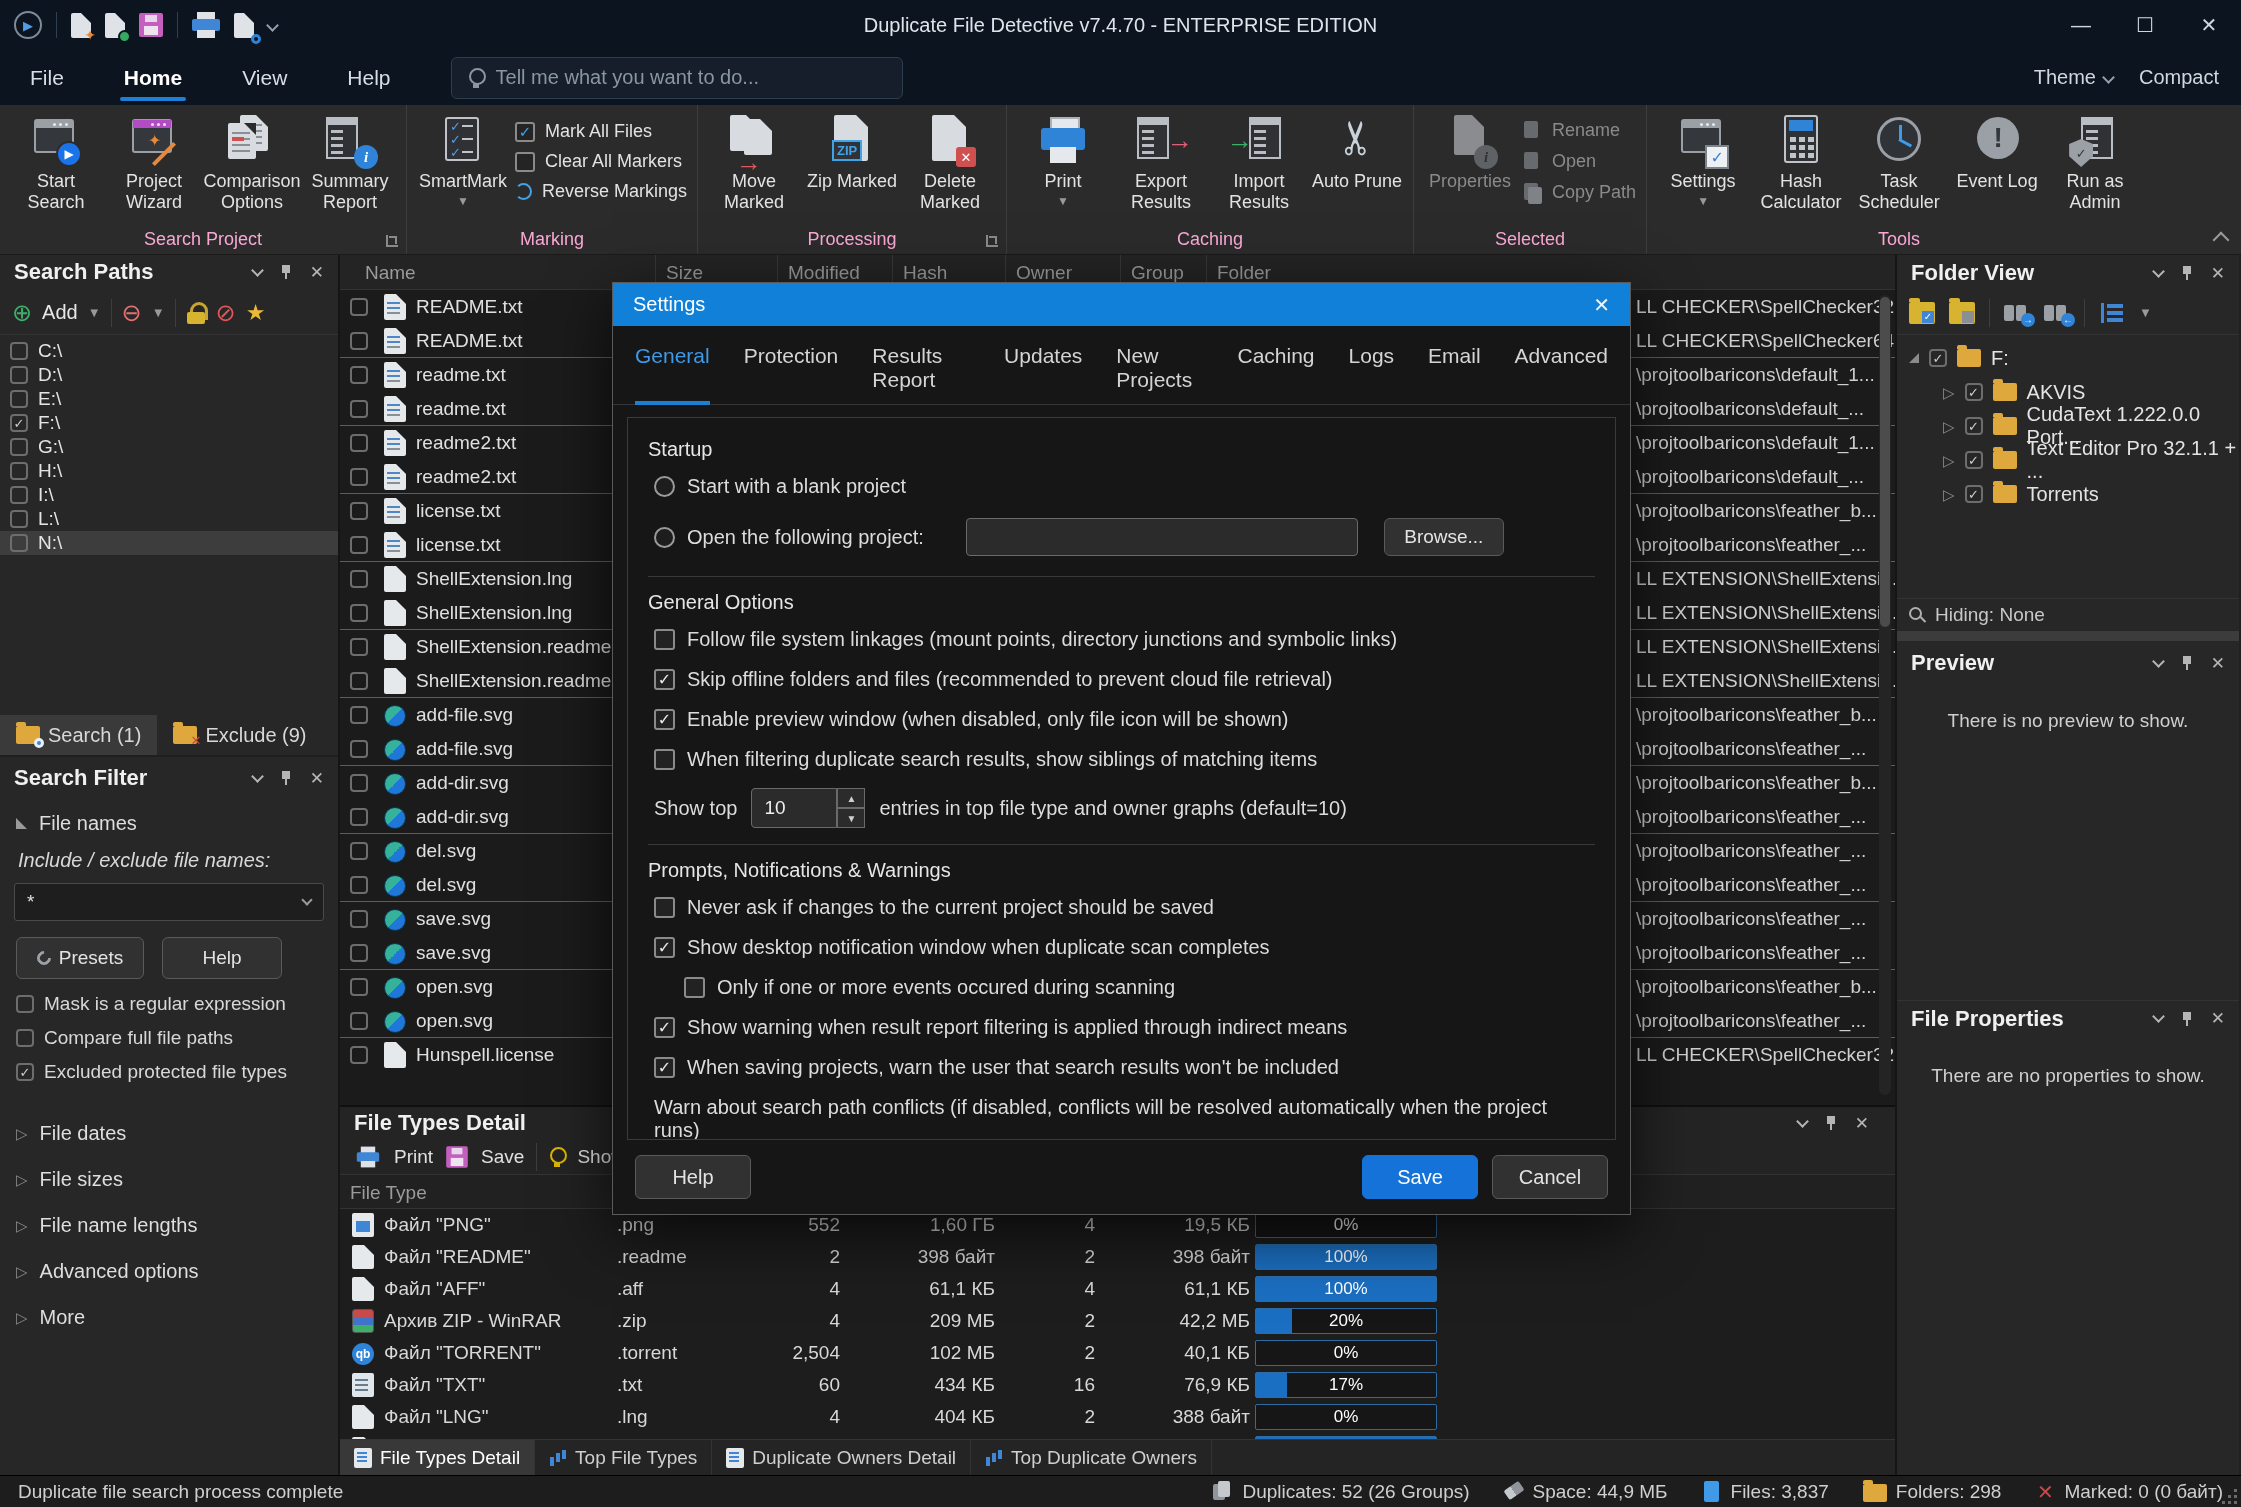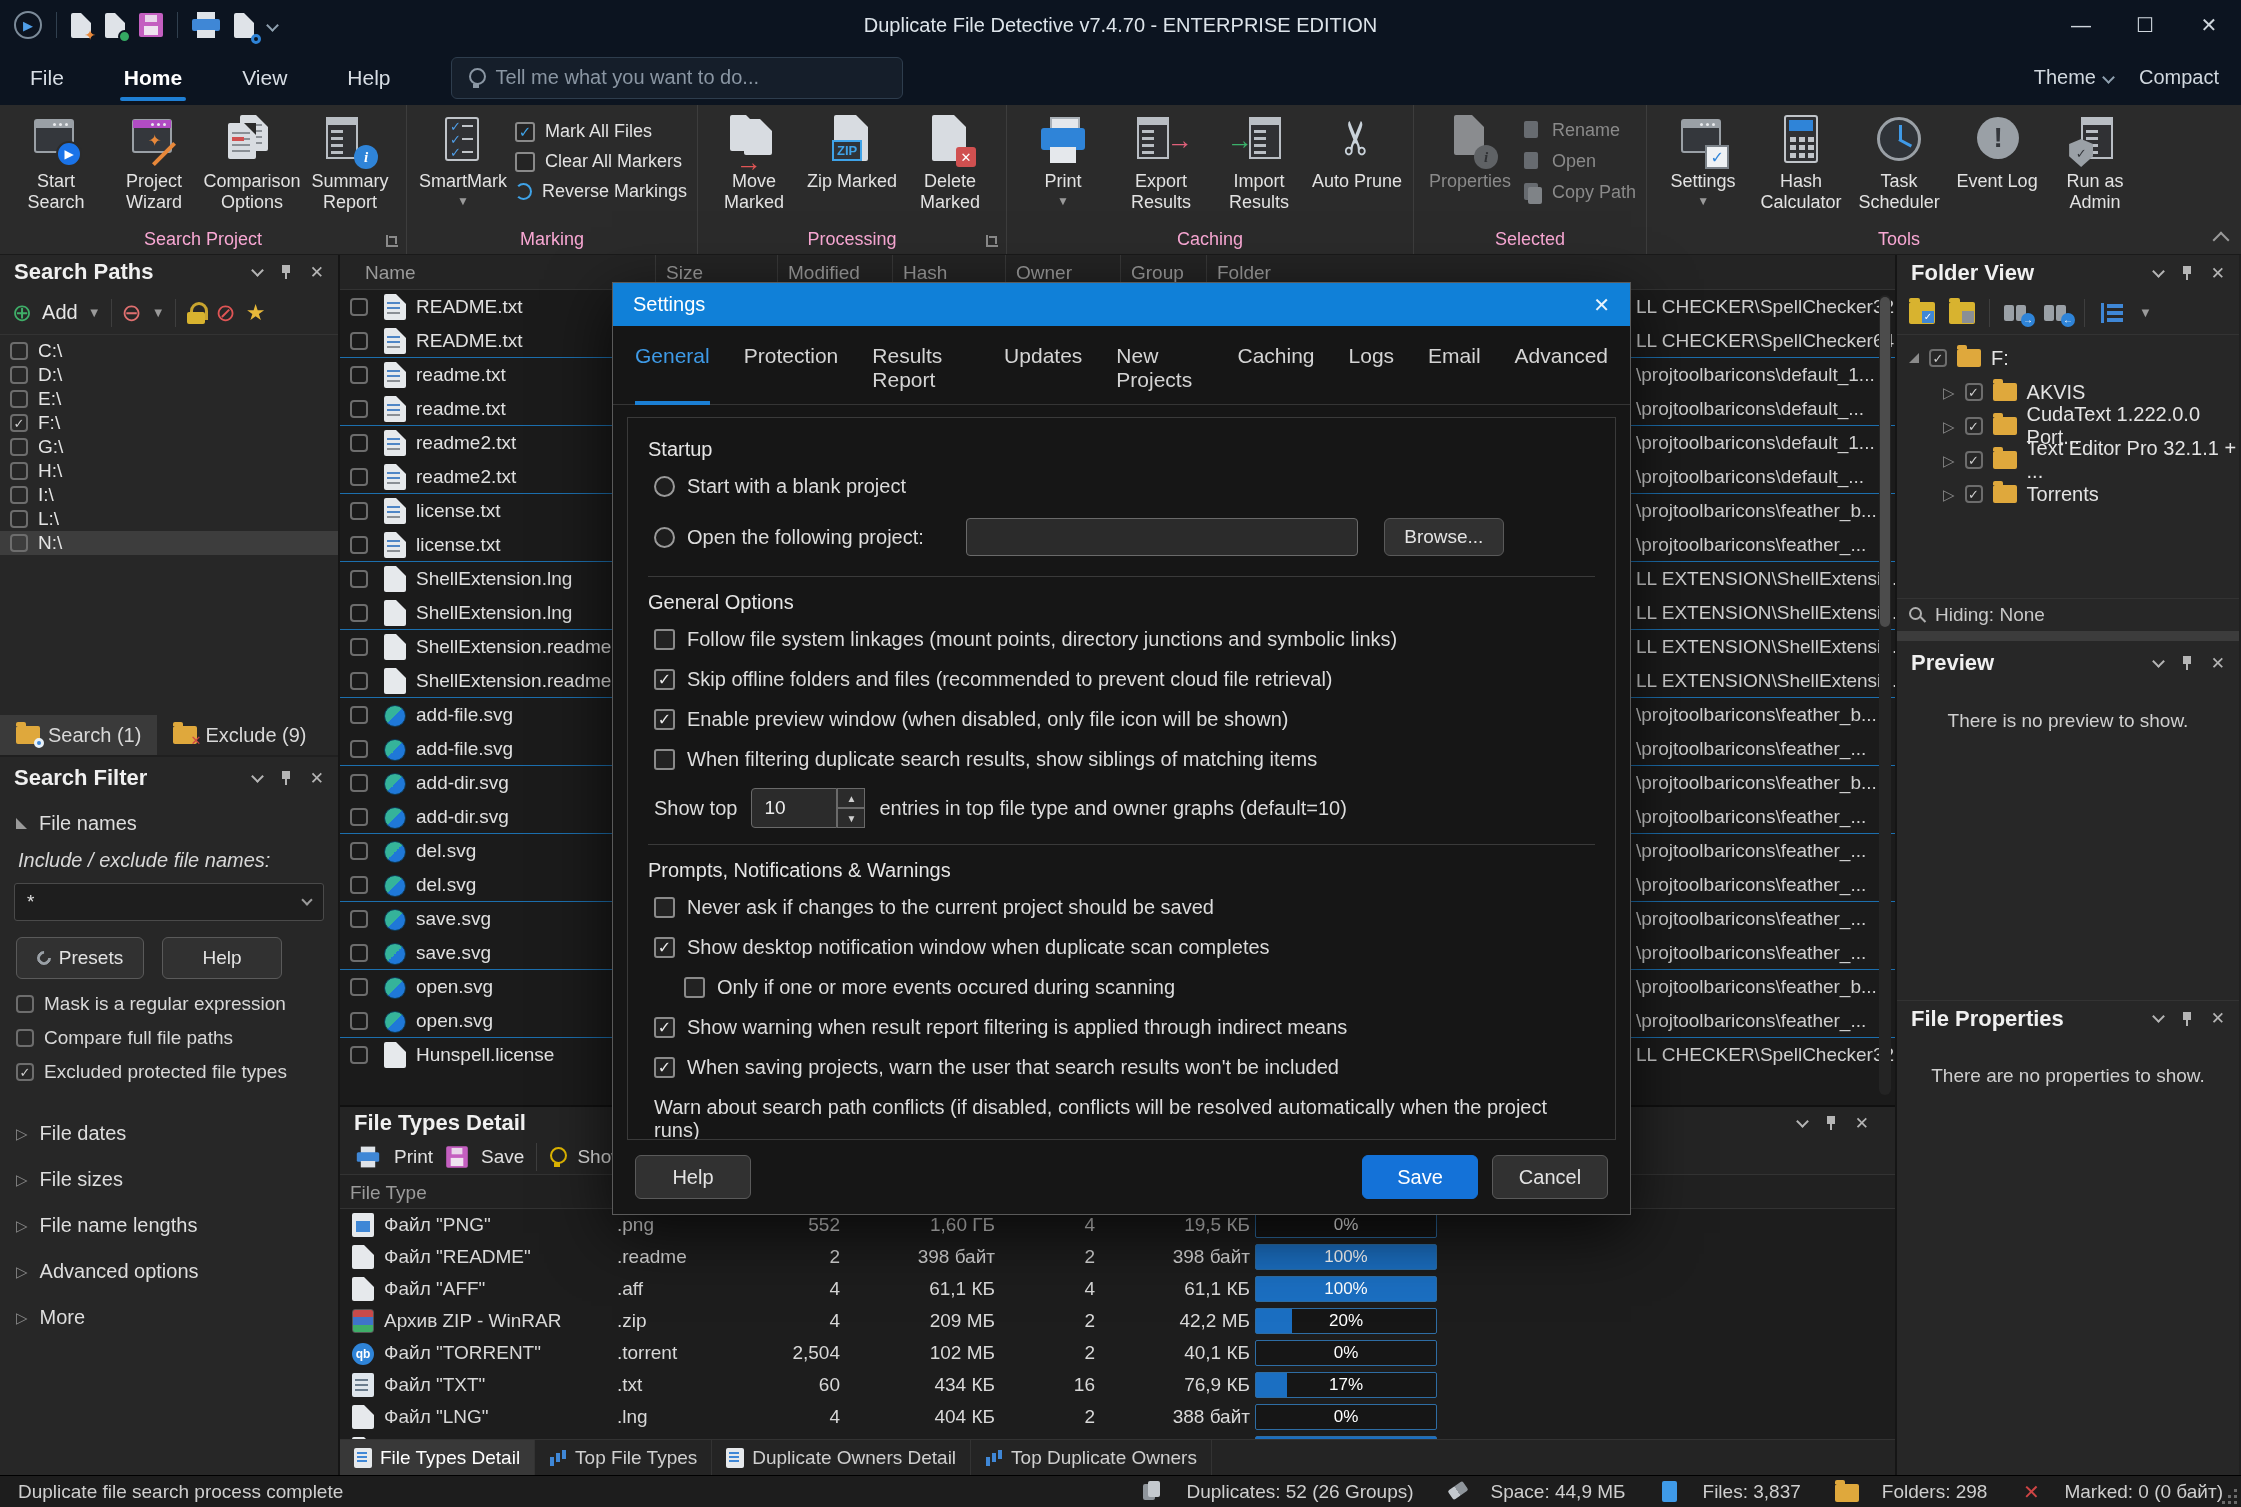--- a/index.html
+++ b/index.html
@@ -229,21 +229,21 @@
 .fvi-f i.gray { background:#8a8f95; }
 .fvi-bino { width:26px; height:20px; }
 .fvi-bino::before { content:""; position:absolute; left:0; top:2px; width:10px; height:16px; background:#9aa0a6; border-radius:2px; box-shadow:12px 0 #9aa0a6; }
 .fvi-bino i { position:absolute; right:-5px; bottom:-4px; width:14px; height:14px; border-radius:50%; background:#2f84d8; color:#fff; font-size:10px; font-style:normal; display:flex; align-items:center; justify-content:center; }
 .fvi-tree::before { content:""; position:absolute; left:2px; top:1px; width:3px; height:20px; background:#3f87d6; }
 .fvi-tree::after { content:""; position:absolute; left:8px; top:2px; width:16px; height:4px; background:#3f87d6; box-shadow:0 7px #3f87d6,0 14px #3f87d6; }
 
 
 .statusbar { position:relative; height:32px; background:#1d1d1d; border-top:1px solid #000; display:flex; align-items:center; font-size:19px; color:#cfcfcf; padding:0 18px; gap:38px; }
 .sb-right { margin-left:auto; display:flex; align-items:center; gap:34px; }
-.sb-item { display:flex; gap:23px; }
+.sb-item { display:flex; gap:9px; }
 .sbi { width:20px; height:22px; position:relative; flex:none; }
 .sbi-dup::before { content:""; position:absolute; left:0; top:3px; width:12px; height:16px; background:#8f959b; border-radius:2px; }
 .sbi-dup::after { content:""; position:absolute; left:5px; top:0; width:12px; height:16px; background:#c4c9ce; border-radius:2px; }
 .sbi-space::before { content:""; position:absolute; left:1px; top:4px; width:18px; height:11px; background:linear-gradient(90deg,#c4c9ce 0 45%,#8f959b 45% 100%); transform:rotate(-35deg); border-radius:2px; }
 .sbi-file::before { content:""; position:absolute; left:2px; top:0; width:15px; height:21px; background:#3f9ae8; border-radius:2px; }
 .sbi-folder { margin-top:3px; }
 .sbi-x { color:#d04545; font-size:20px; font-weight:bold; line-height:22px; text-align:center; }
 .grip { position:absolute; right:4px; bottom:3px; width:14px; height:14px; }
 .grip::before { content:""; position:absolute; right:0; bottom:0; width:3px; height:3px; background:#6a6a6a; box-shadow:-6px 0 #6a6a6a,0 -6px #6a6a6a,-12px 0 #6a6a6a,-6px -6px #6a6a6a,0 -12px #6a6a6a; }
 

